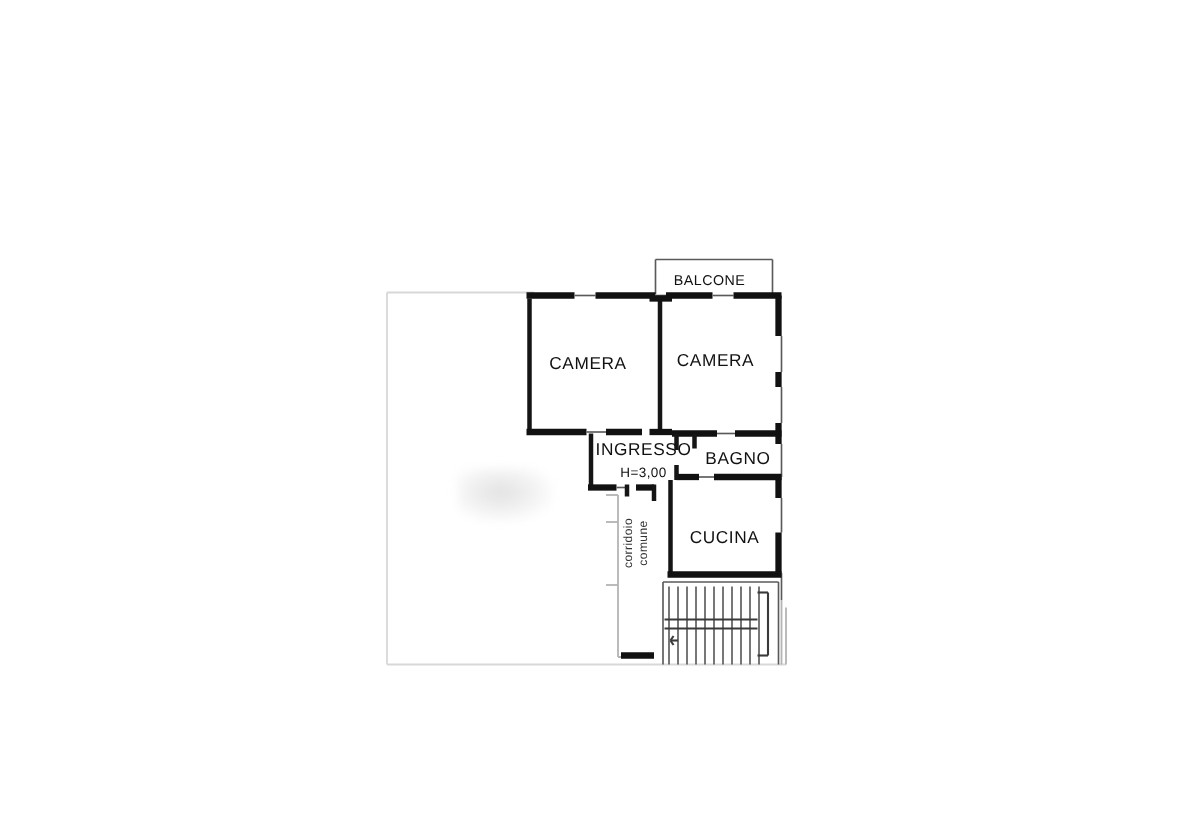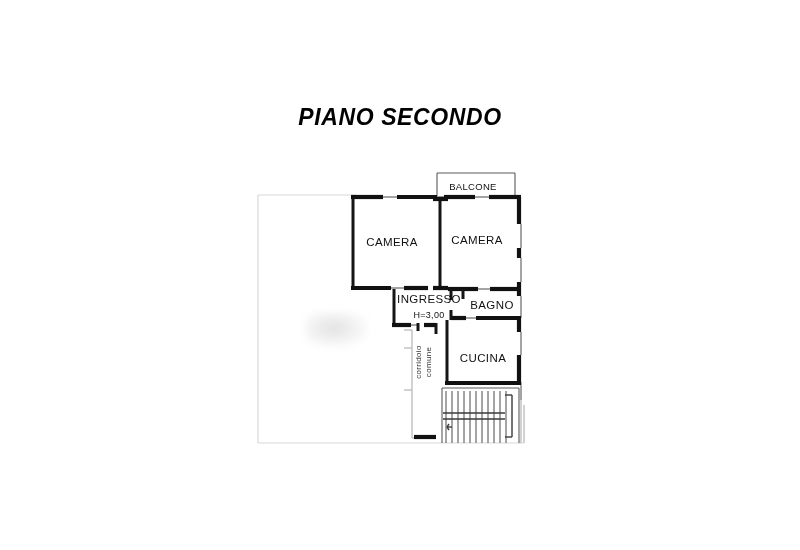--- a/index.html
+++ b/index.html
@@ -85,21 +85,20 @@
     height: 36px;
     background: radial-gradient(ellipse at 45% 45%, rgba(225,225,225,0.95) 0%, rgba(238,238,238,0.75) 45%, rgba(255,255,255,0) 78%);
     filter: blur(3px);
   }
 </style>
 </head>
 <body>
 
 <div id="page">
 
-  <div id="plan-title">PIANO SECONDO</div>
 
   <div class="smudge"></div>
 
   <svg id="floorplan-svg" viewBox="0 0 800 550">
 
     <g>
       <path class="wall-faint" d="M258,195 L258,443"></path>
       <path class="wall-faint" d="M258,443 L524,443"></path>
       <path class="wall-faint" d="M258,195 L356,195"></path>
       <path class="wall-light" d="M524,443 L524,405"></path>

